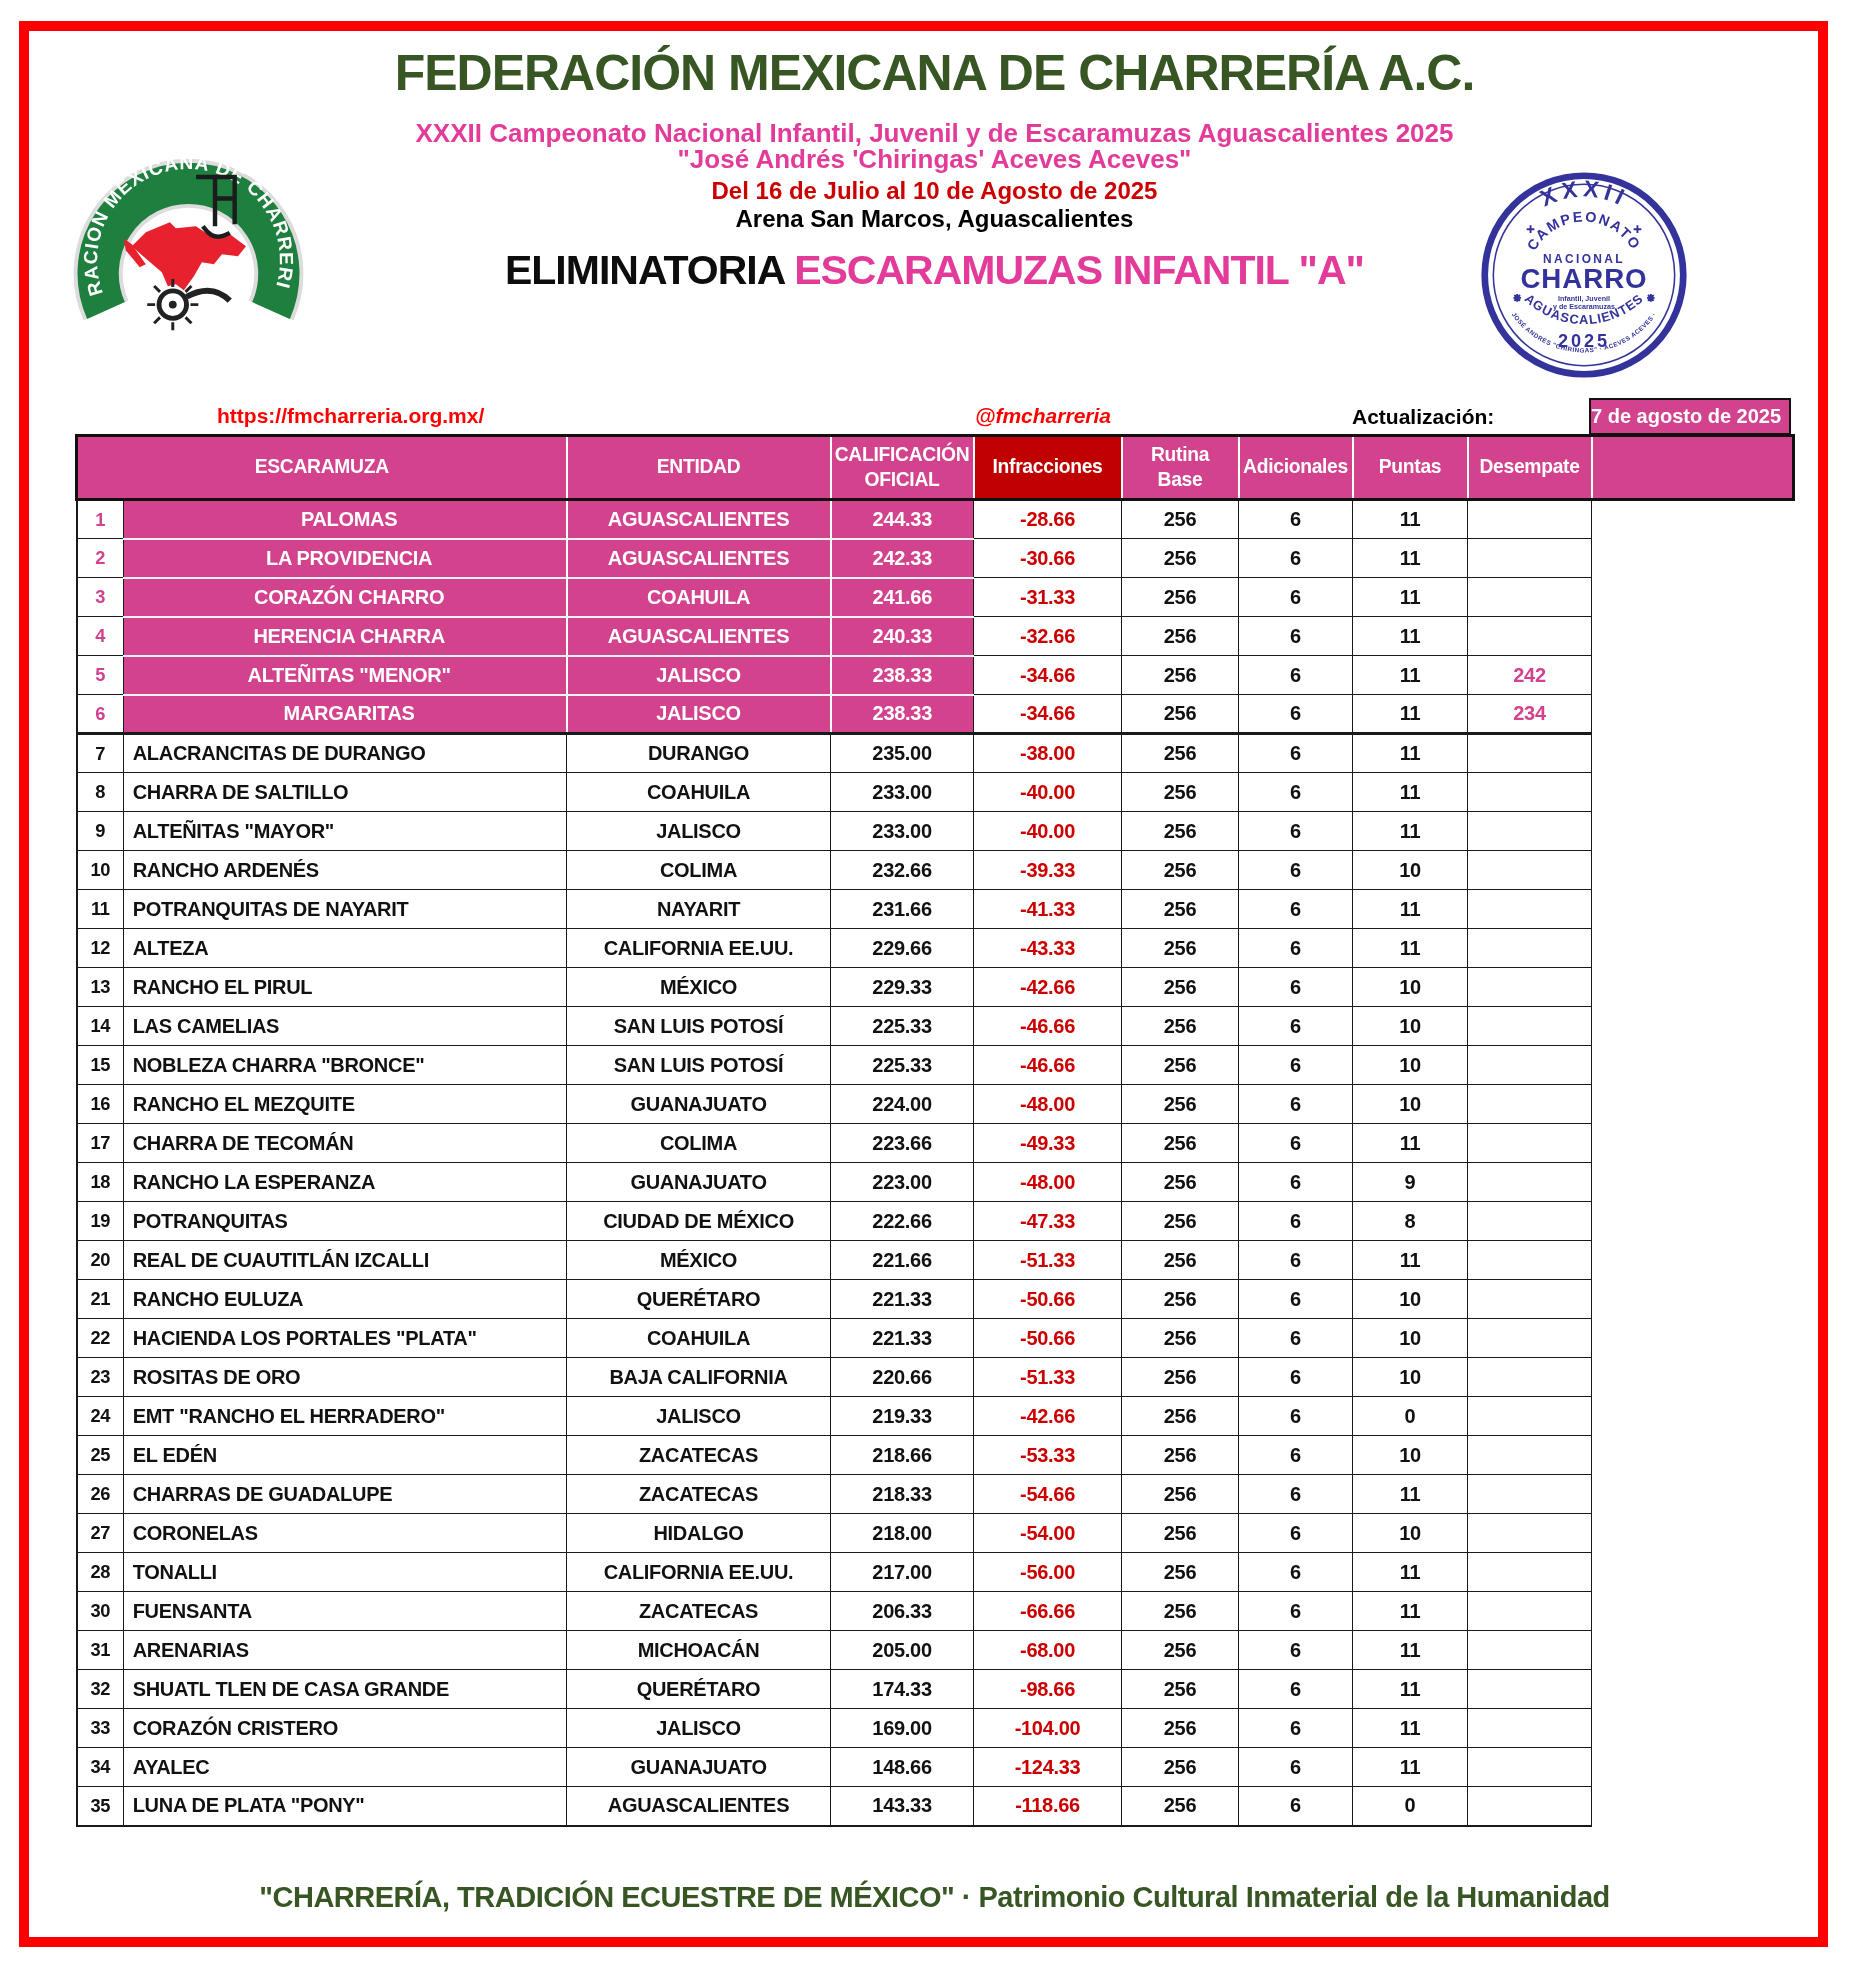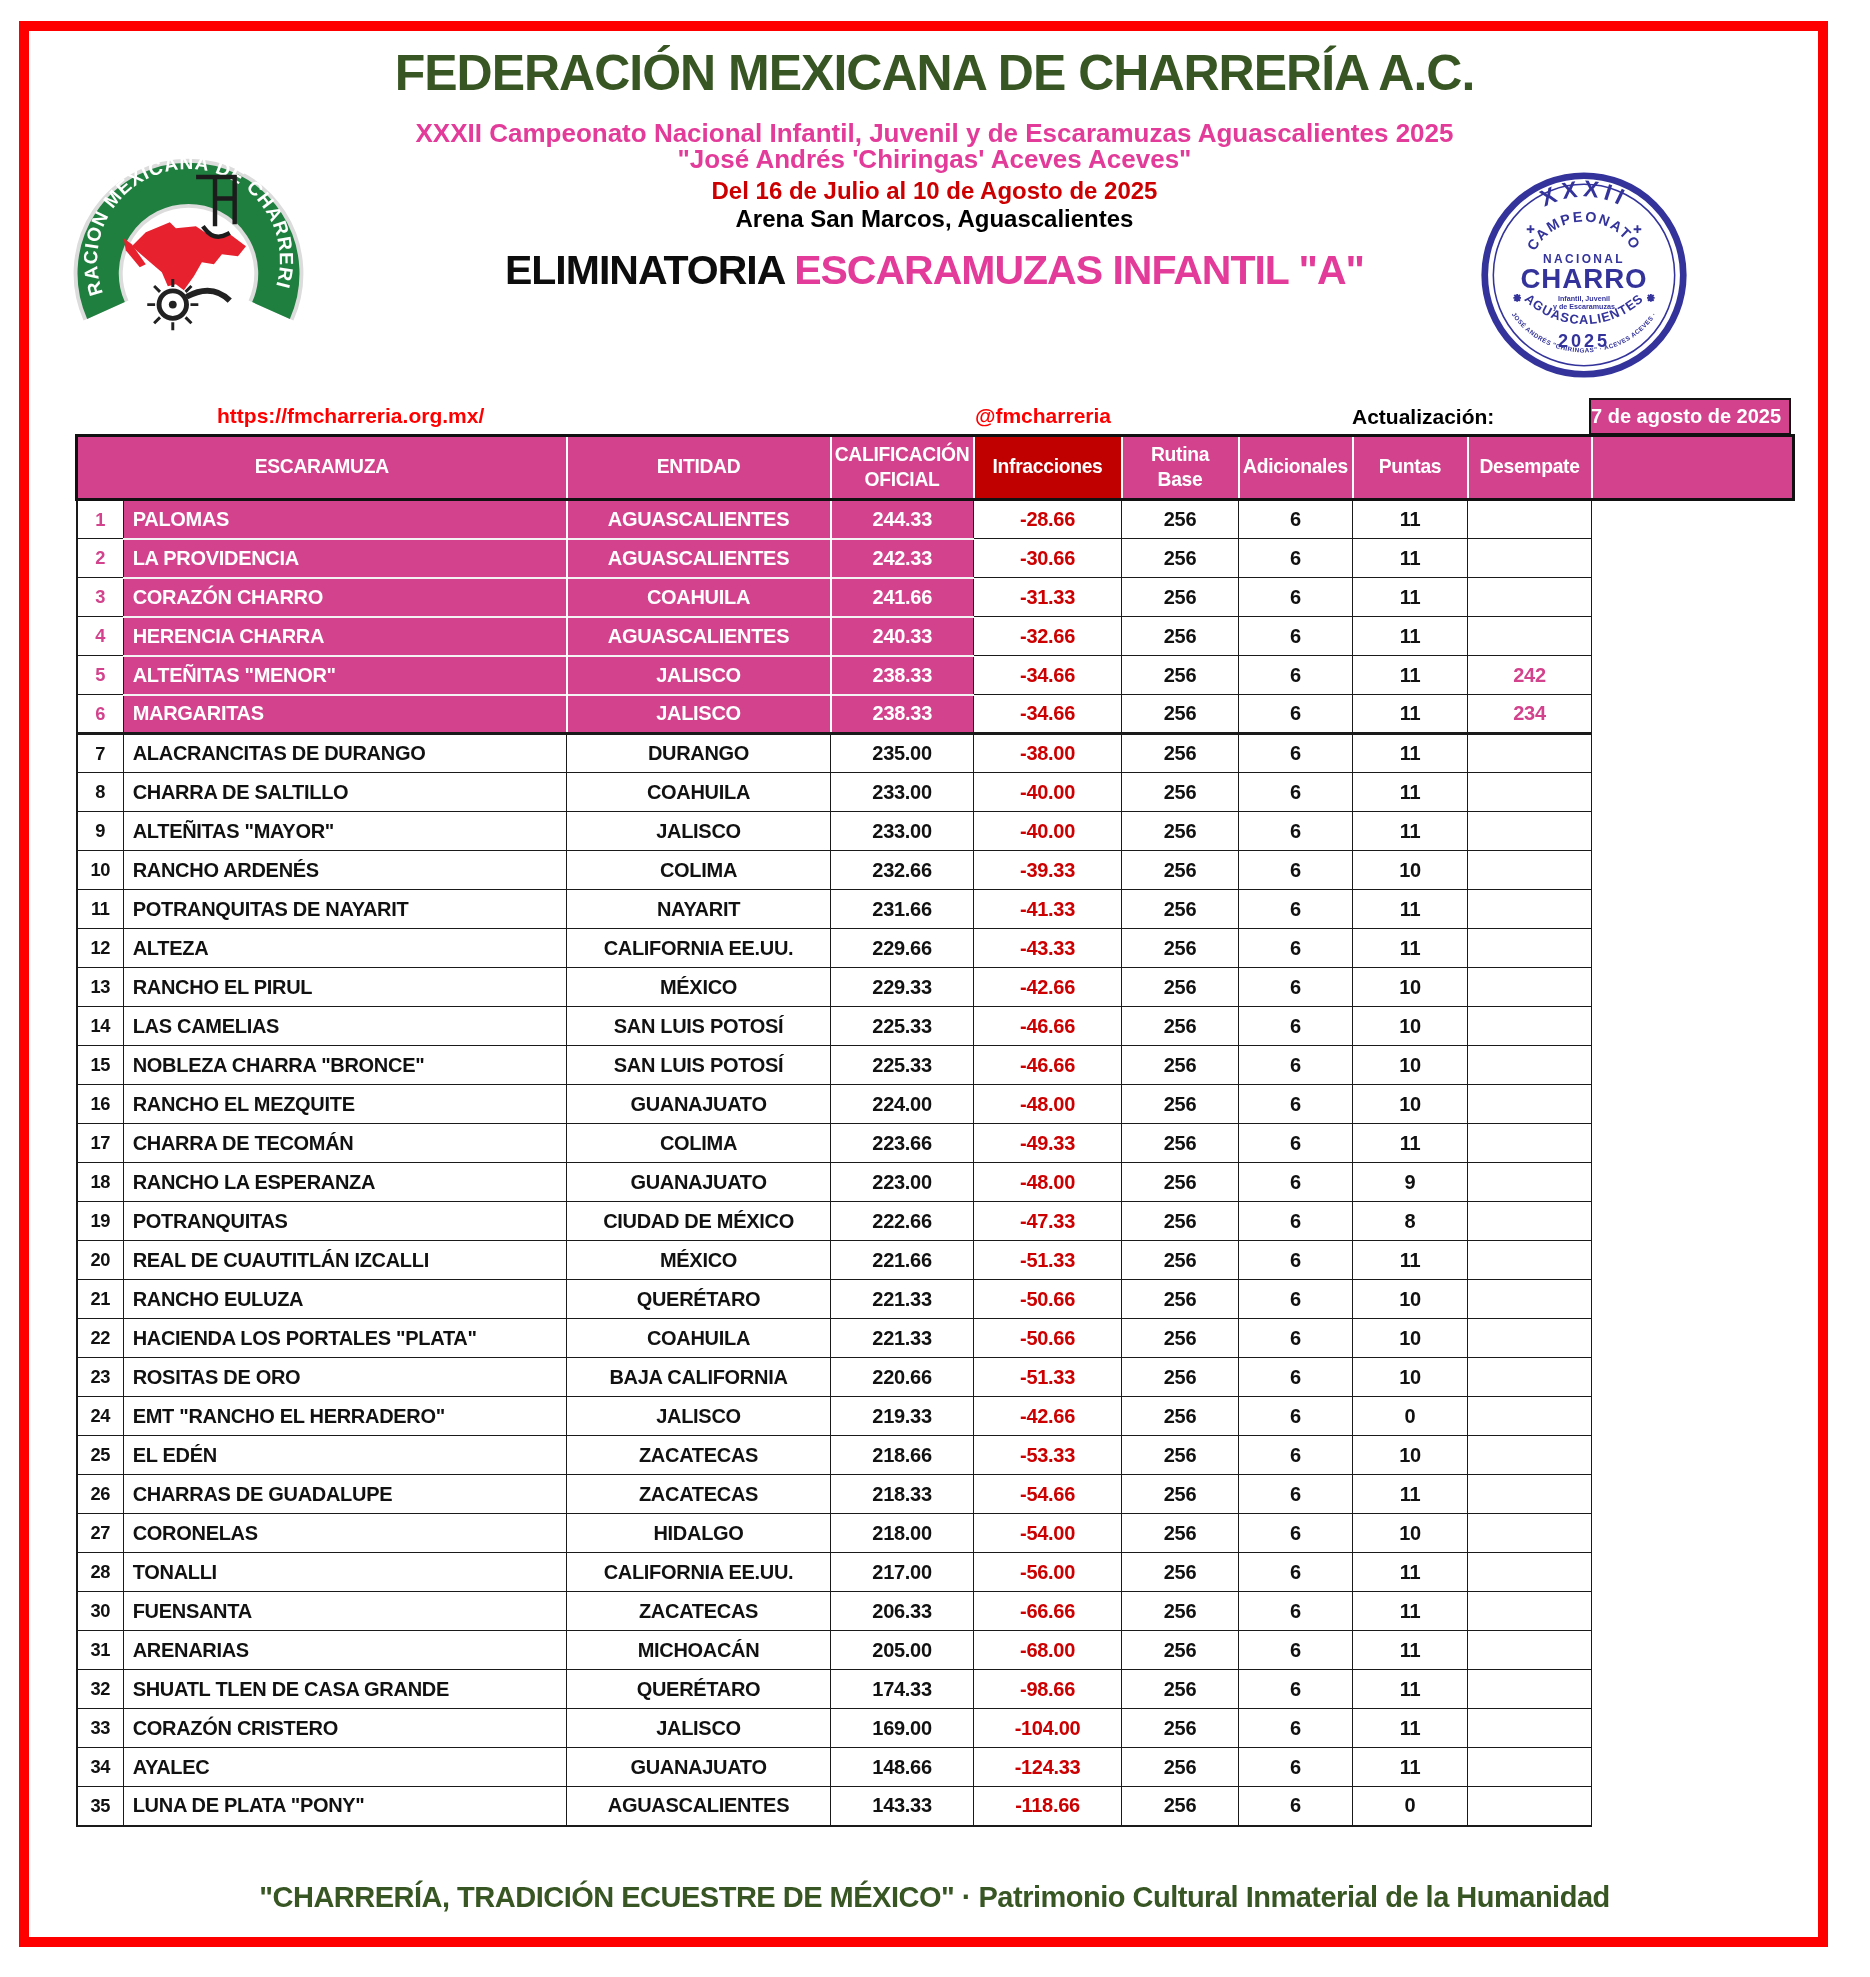--- a/index.html
+++ b/index.html
@@ -15,21 +15,21 @@
   .org-title{top:44px;font-size:50px;font-weight:bold;color:var(--green);letter-spacing:-1px;}
   .sub1{top:110px;font-size:26px;font-weight:bold;color:var(--bright_pink);margin-top:8px;}
   .sub2{top:144px;font-size:26px;font-weight:bold;color:var(--bright_pink);}
   .dates{top:177px;font-size:24px;font-weight:bold;color:var(--date_red);}
   .venue{top:205px;font-size:24px;font-weight:bold;color:#000;}
   .event-title{top:247px;font-size:41px;font-weight:bold;letter-spacing:-1px;}
   .event-title .black{color:#0d0d0d;}
   .event-title .pink{color:var(--bright_pink);}
   .links-row{position:absolute;top:400px;left:0;width:1610px;height:35px;font-size:21px;font-weight:bold;}
   .website{position:absolute;left:217px;top:3.9px;color:var(--link_red);text-decoration:none;}
-  .social{position:absolute;left:927px;top:3.9px;width:232px;text-align:center;color:var(--link_red);text-decoration:none;}
+  .social{position:absolute;left:927px;top:3.9px;width:232px;text-align:center;color:var(--link_red);text-decoration:none;font-style:italic;}
   .upd-label{position:absolute;left:1352px;top:5px;width:230px;text-align:left;color:#000000;}
   .upd-box{position:absolute;left:1589px;top:-1.9px;width:202px;height:37px;background:var(--pink);
     border:2.4px solid #111;color:#fff;line-height:32px;font-size:20px;}
   .logo-left{position:absolute;left:70px;top:118px;}
   .logo-right{position:absolute;left:1479px;top:170px;}
   .tbl-wrap{position:absolute;left:75px;top:434px;width:1718px;}
   table{border-collapse:collapse;table-layout:fixed;width:1716px;letter-spacing:-0.3px;}
   th{background:var(--pink);color:#fff;font-size:19.3px;font-weight:bold;height:64px;
      border-top:3.4px solid #111;border-bottom:3.4px solid #111;border-left:2.4px solid #fff;
      white-space:pre-line;text-align:center;vertical-align:middle;line-height:1.25;}
@@ -38,21 +38,21 @@
   th.th-red{background:var(--dark_red);}
   td{border:1.9px solid #1a1a1a;height:39px;font-weight:bold;font-size:20px;text-align:center;
      color:#111;vertical-align:middle;background:#fff;overflow:hidden;white-space:nowrap;}
   td.c-rank{font-size:18.3px;border-left:2.9px solid #1a1a1a;}
   td.c-name{text-align:left;padding-left:8.7px;}
   td.c-inf{color:var(--date_red);}
   td.c-des{color:var(--pink);}
   td.c-void{border:0;background:#fff;}
   tr:last-child td:not(.c-void){border-bottom:2.9px solid #1a1a1a;}
   tr.sep-top td:not(.c-void){border-top:3.4px solid #1a1a1a;}
-  tr.hl td.p-cell{background:var(--pink);color:#fff;border-top:2.4px solid #f3f3f3;}
+  tr.hl td.p-cell{background:var(--pink);color:#fff;border-top:2.4px solid #f3f3f3;text-align:center;}
   tr.hl td.p-sep{border-left:2.4px solid #fff;}
   tr.hl td.c-rank{color:var(--pink);}
   .footer-line{position:absolute;top:1881px;left:39px;width:1791px;text-align:center;
     font-size:29px;font-weight:bold;color:var(--green);letter-spacing:-0.5px;}
   svg text{font-family:"Liberation Sans","DejaVu Sans",sans-serif;}
 </style>
 </head>
 <body>
 
 <div class="page">

